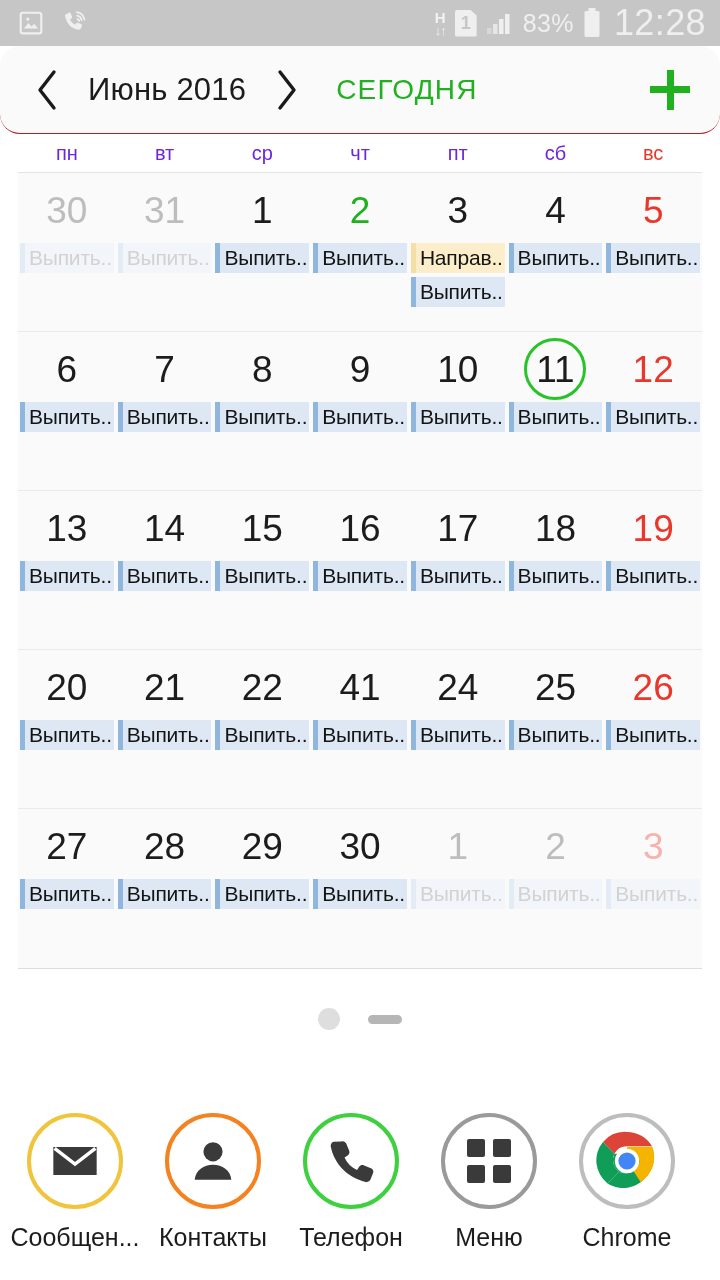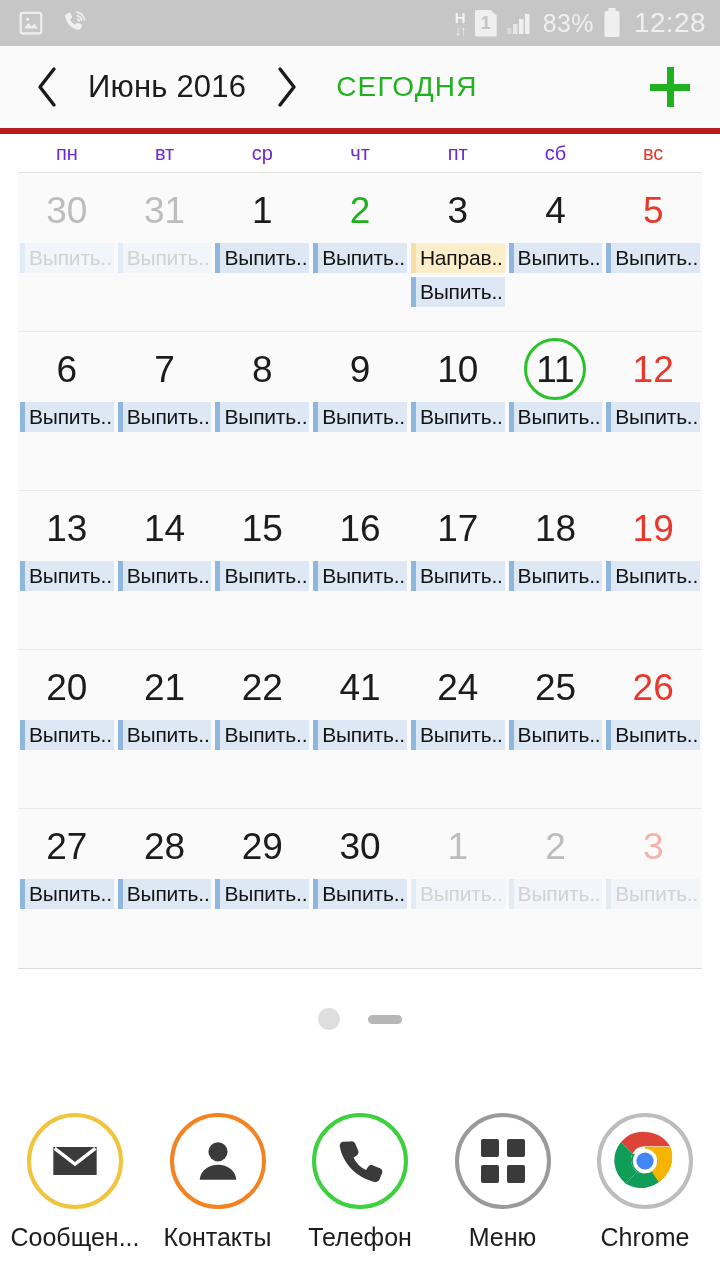--- a/index.html
+++ b/index.html
@@ -16,37 +16,38 @@
     height:46px; width:720px;
     background:#c6c6c6;
     display:flex; align-items:center;
     padding:0 14px 0 18px;
     color:#f2f2f2;
   }
   #status-left{ display:flex; align-items:center; gap:16px; }
   #status-right{ margin-left:auto; display:flex; align-items:center; gap:9px; }
   .sb-ico{ display:flex; align-items:center; justify-content:center; }
   #battery-pct{ font-size:25px; letter-spacing:.4px; color:#efefef; }
-  #status-clock{ font-size:28px; letter-spacing:.4px; color:#efefef; margin-left:4px; }
+  #status-clock{ font-size:36px; letter-spacing:.4px; color:#efefef; margin-left:4px; }
   #sim-badge{
     width:22px;height:27px;background:#efefef;color:#c6c6c6;
     border-radius:2px;font-size:18px;font-weight:bold;
     display:flex;align-items:center;justify-content:center;
     clip-path:polygon(0 0,70% 0,100% 22%,100% 100%,0 100%);
   }
   #hdata{ display:flex; flex-direction:column; align-items:center; line-height:1; }
   #hdata .h{ font-size:15px; font-weight:bold; }
   #hdata .ar{ font-size:13px; letter-spacing:-1px; margin-top:-1px;}
 
   
   #cal-header{
     height:88px; width:720px; background:#fafafa;
     display:flex; align-items:center;
-    border-bottom:6px solid #b91c1c;
+    border-bottom:1px solid #b91c1c;
     padding:0 16px;
+    border-radius:20px;
   }
   .nav-arrow{
     width:62px; height:88px; display:flex;
     align-items:center; justify-content:center;
     font-size:40px; color:#1a1a1a; font-weight:300;
   }
   #month-title{
     font-size:31px; color:#1c1c1c; letter-spacing:.2px;
     padding:0 10px; white-space:nowrap;
   }
@@ -125,21 +126,21 @@
     width:720px; height:60px;
     display:flex; align-items:center; justify-content:center;
     gap:28px; margin-top:20px;
   }
   #dot-circle{ width:22px; height:22px; border-radius:50%; background:#dedede; }
   #dot-pill{ width:34px; height:9px; border-radius:5px; background:#b6b6b6; }
 
   
   #dock{
     position:absolute; left:0; bottom:28px;
-    width:720px; display:flex; justify-content:space-between;
+    width:720px; display:flex; justify-content:flex-start;
     align-items:flex-end; padding:0 6px;
   }
   .dock-item{
     width:138px; display:flex; flex-direction:column;
     align-items:center;
   }
   .dock-circle{
     width:96px; height:96px; border-radius:50%;
     border:4px solid #cccccc; background:#ffffff;
     display:flex; align-items:center; justify-content:center;

